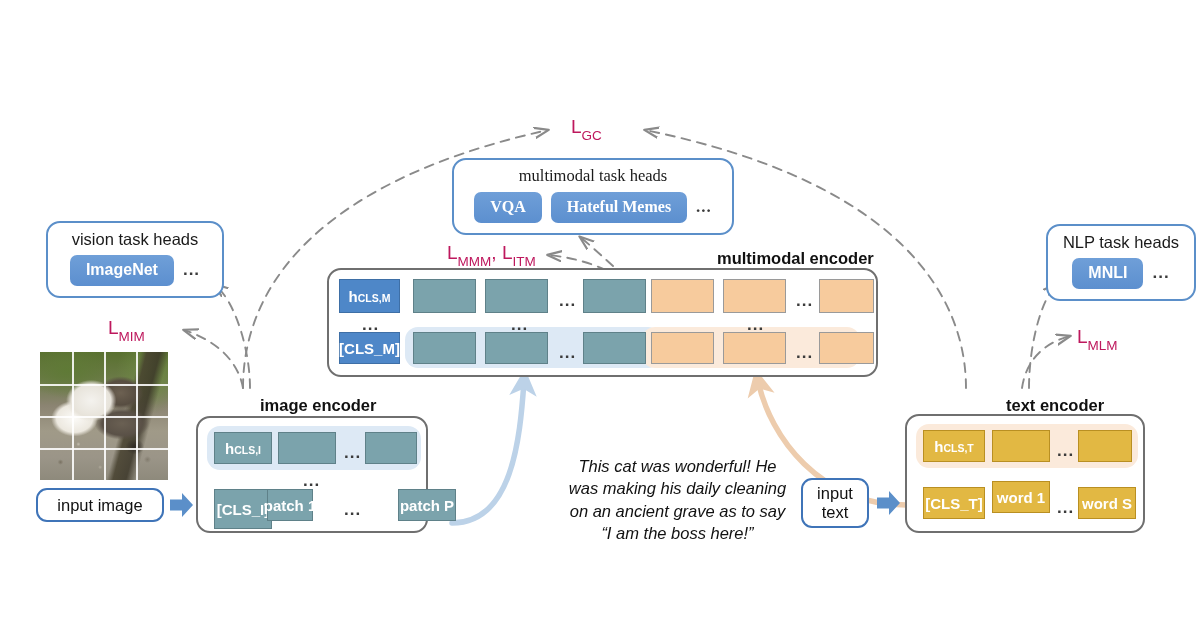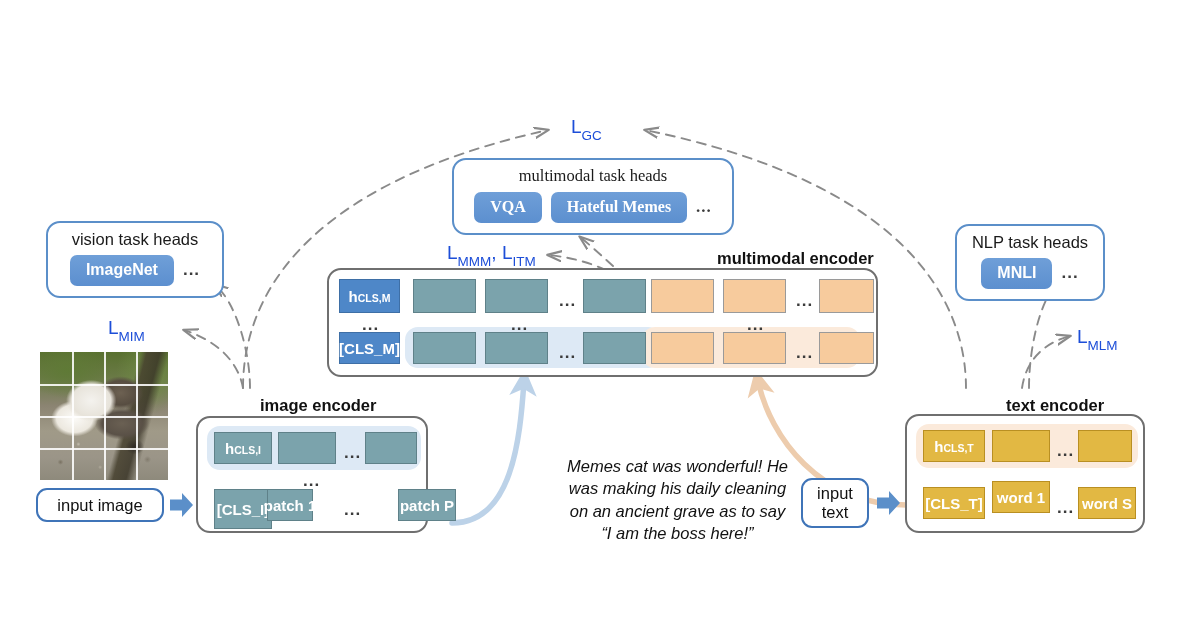--- a/index.html
+++ b/index.html
@@ -49,21 +49,21 @@
   .strip.peach{background:#fbeadb;}
 
   
   .inbox{
     border:2.2px solid #3f74b8;border-radius:11px;background:#fff;
     display:flex;align-items:center;justify-content:center;text-align:center;
     font-size:16.5px;color:#111;line-height:1.15;
   }
 
   
-  .loss{font-size:19px;color:#1d4ed8;white-space:nowrap;line-height:1;}
+  .loss{font-size:19px;color:#be185d;white-space:nowrap;line-height:1;}
   .loss sub{font-size:13.5px;position:relative;top:2px;}
 
   
   .caption{
     font-size:16.5px;font-style:italic;color:#111;text-align:center;line-height:1.35;
   }
 
   
   .photo{position:absolute;overflow:hidden;background:#6d6f52;}
   .photo .layer{position:absolute;left:0;top:0;right:0;bottom:0;}
@@ -127,21 +127,21 @@
   </div>
 
   <div class="abs headpanel" style="left:46px;top:221px;width:178px;">
     <div class="htitle">vision task heads</div>
     <div class="headrow">
       <div class="pill">ImageNet</div>
       <div class="dots">...</div>
     </div>
   </div>
 
-  <div class="abs headpanel" style="left:955px;top:224px;width:150px;">
+  <div class="abs headpanel" style="left:1046px;top:224px;width:150px;">
     <div class="htitle">NLP task heads</div>
     <div class="headrow">
       <div class="pill">MNLI</div>
       <div class="dots">...</div>
     </div>
   </div>
 
   <div class="abs loss" style="left:108px;top:318px;">
     <span>L</span><sub>MIM</sub>
   </div>
@@ -247,21 +247,21 @@
 
     <div class="abs dots" style="left:105px;top:58px;">...</div>
 
     <div class="abs tok teal" style="left:16px;top:71px;width:58px;height:40px;">[CLS_I]</div>
     <div class="abs tok teal" style="left:69px;top:71px;width:46px;height:32px;">patch 1</div>
     <div class="abs dots" style="left:146px;top:87px;">...</div>
     <div class="abs tok teal" style="left:167px;top:71px;width:58px;height:32px;margin-left:33px;">patch P</div>
   </div>
 
   <div class="abs caption" style="left:560px;top:455px;width:235px;">
-    <div>Memes cat was wonderful! He</div>
+    <div>This cat was wonderful! He</div>
     <div>was making his daily cleaning</div>
     <div>on an ancient grave as to say</div>
     <div>“I am the boss here!”</div>
   </div>
 
   <div class="abs inbox" style="left:801px;top:478px;flex-direction:column;width:68px;height:50px;">
     <span>input</span>
     <span>text</span>
   </div>
 

